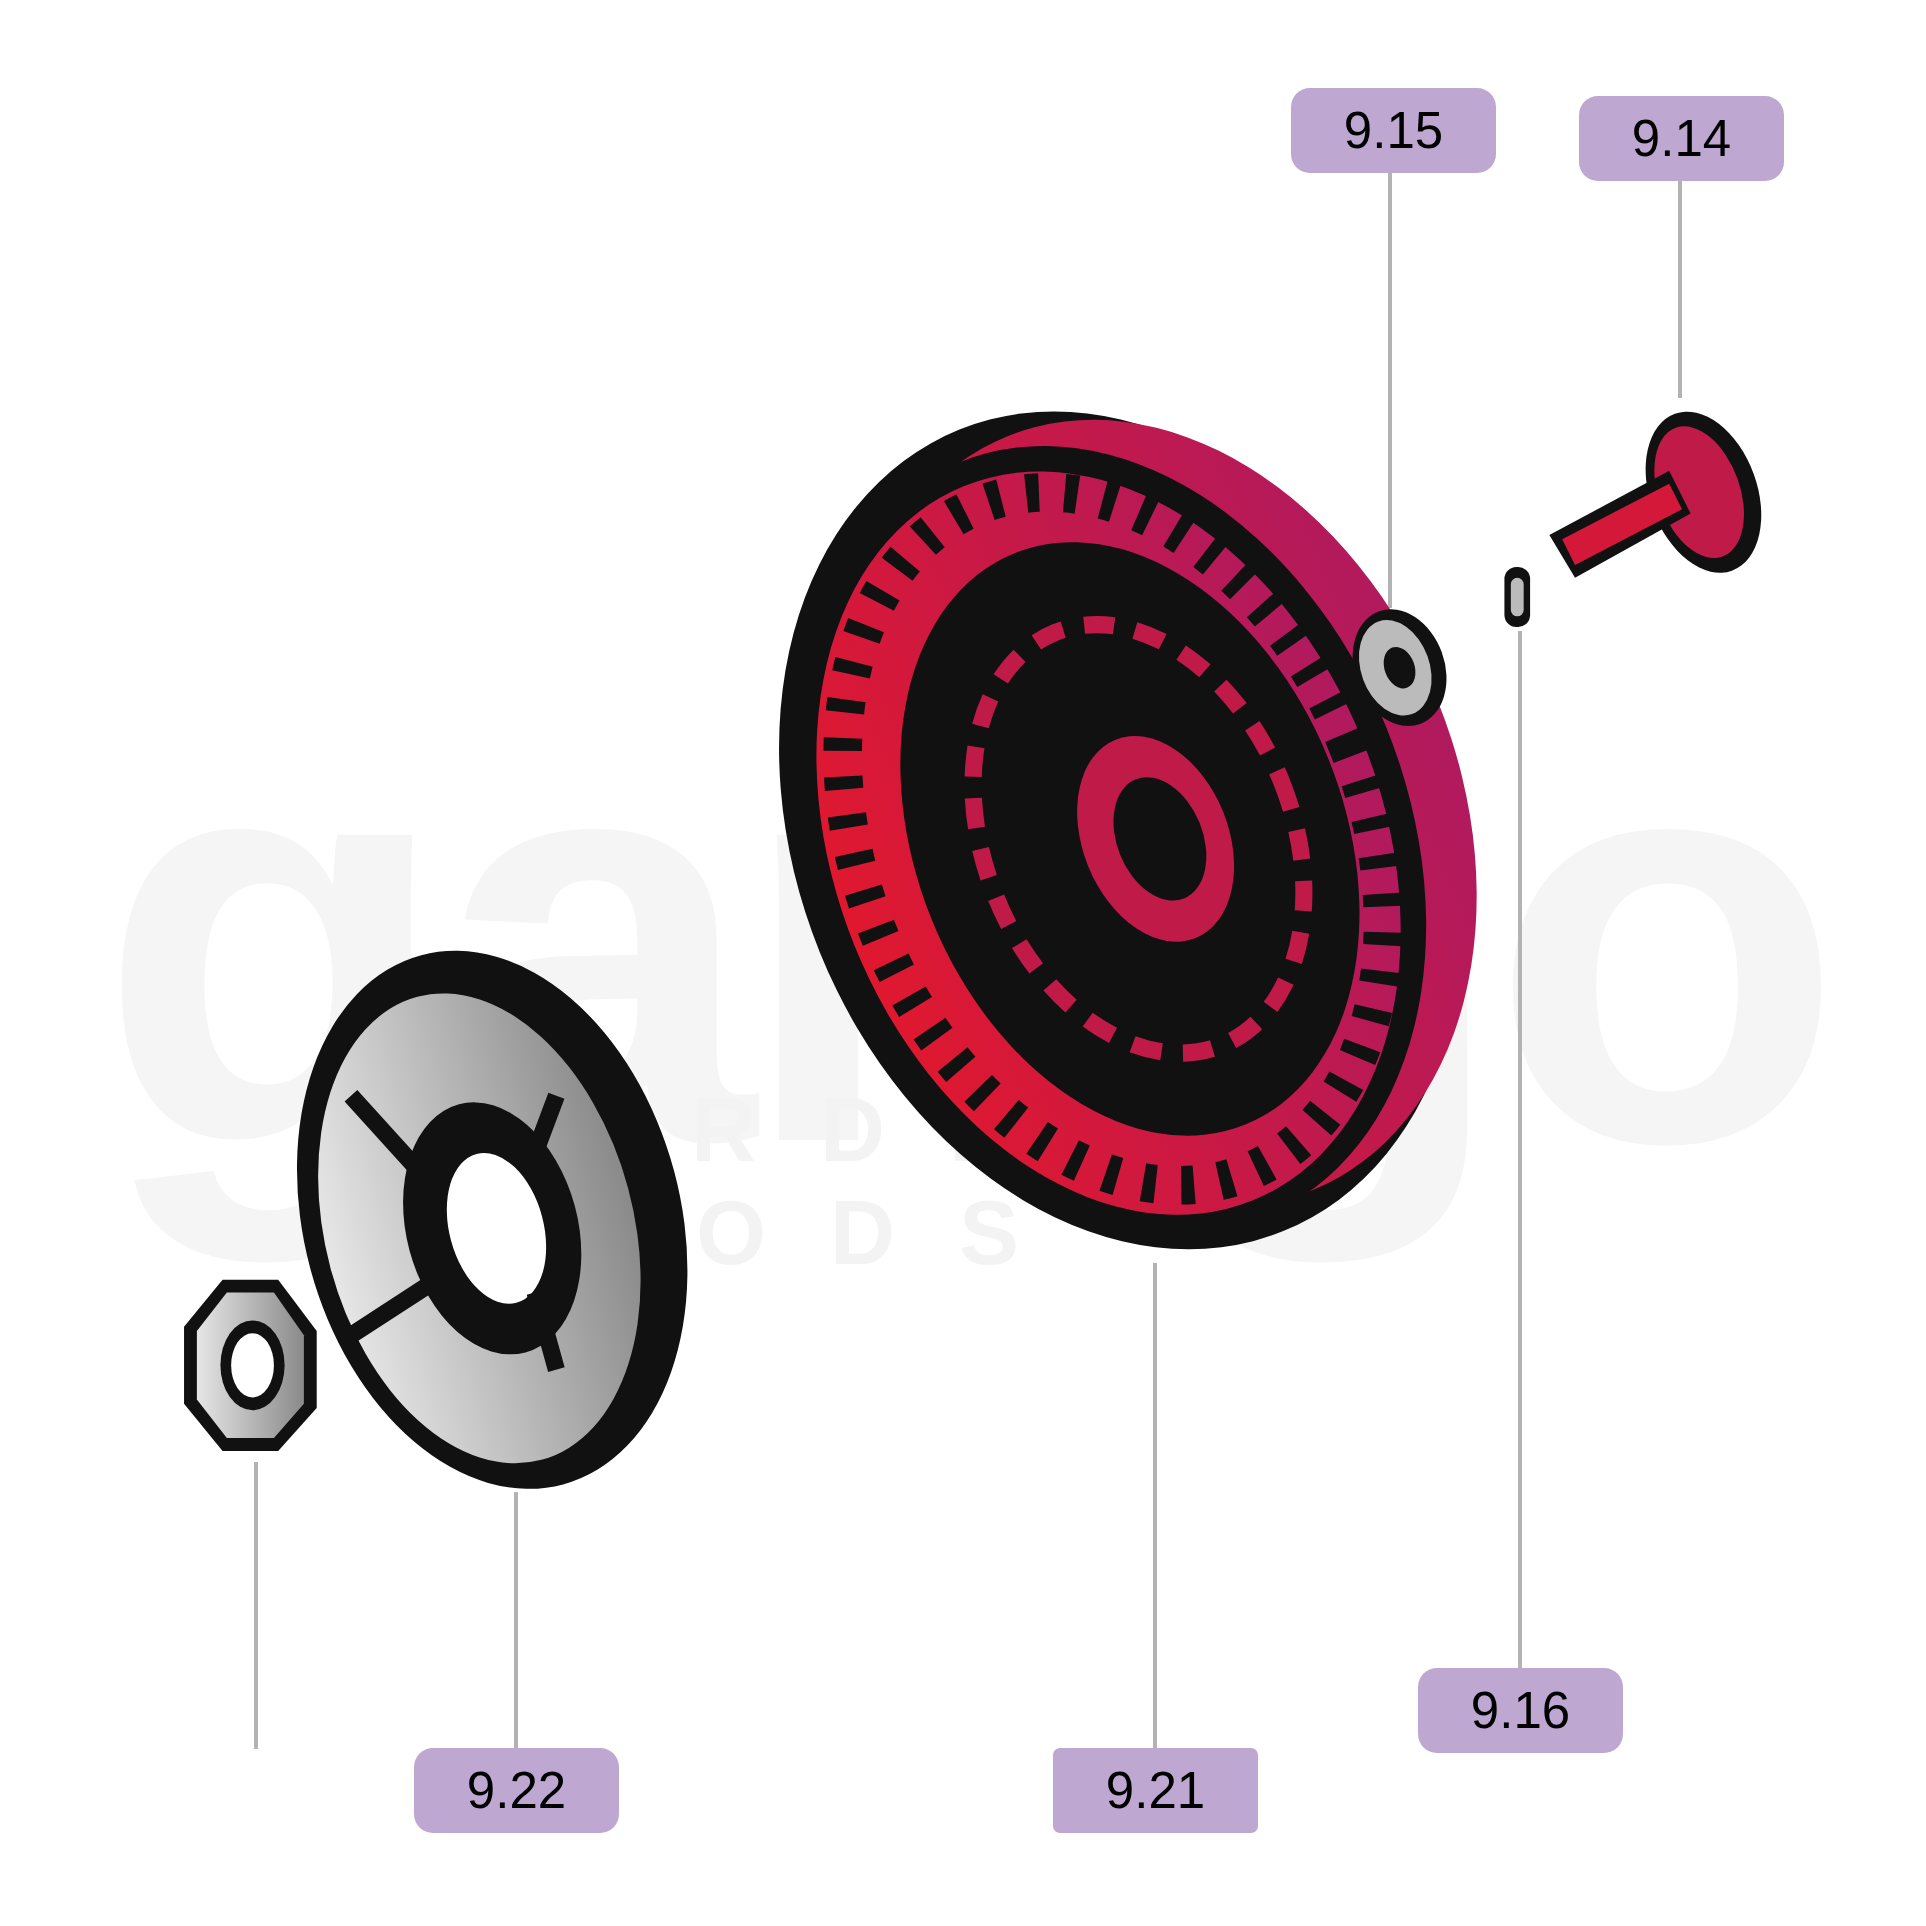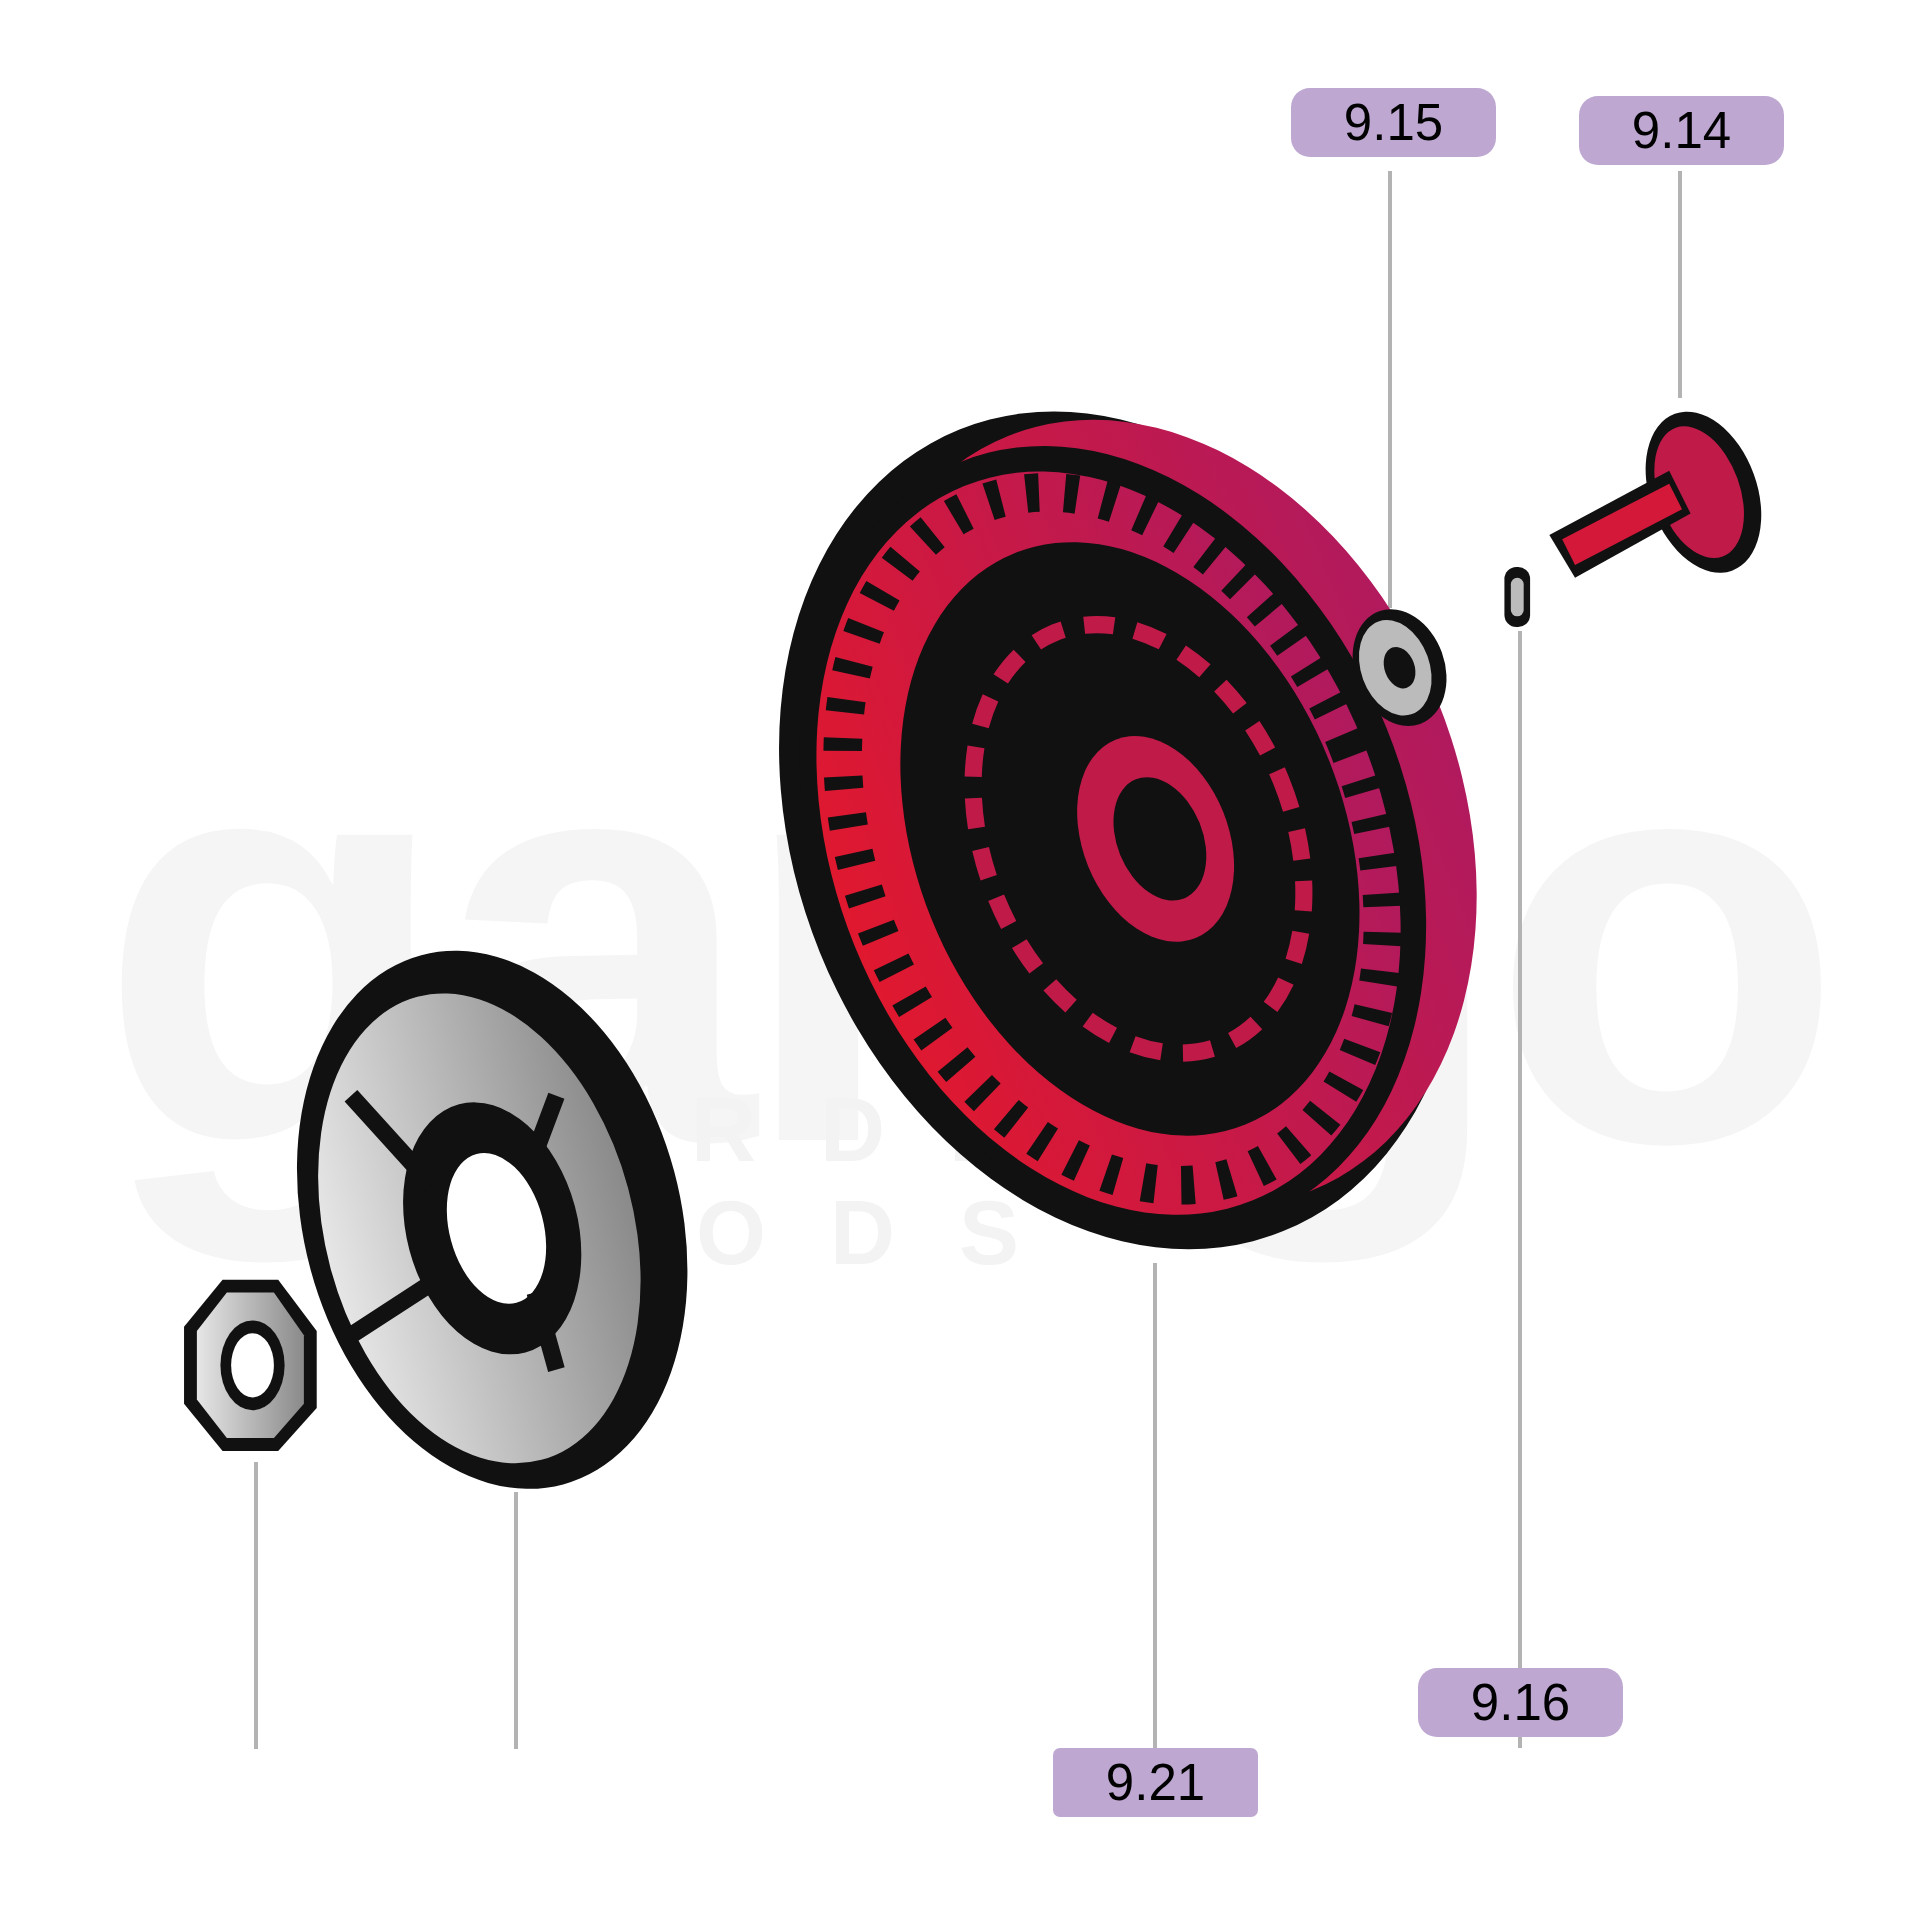--- a/index.html
+++ b/index.html
@@ -1,20 +1,20 @@
 <!DOCTYPE html>
 <html style="font-size:6.8px"><head>
 <meta charset="utf-8">
 <style>
   html,body{margin:0;padding:0;background:#ffffff;}
   body{width:1926px;height:1926px;position:relative;overflow:hidden;font-family:"Liberation Sans",sans-serif;}
   .canvas{position:absolute;left:0;top:0;width:1926px;height:1926px;}
   .watermark-logo{position:absolute;left:98px;top:651px;font-size:578px;font-weight:700;color:#f5f5f5;letter-spacing:-17px;line-height:1;font-family:"Liberation Sans",sans-serif;}
   .watermark-tag{position:absolute;left:428px;top:1079px;font-size:90px;font-weight:700;color:#f3f3f3;letter-spacing:64px;font-family:"Liberation Sans",sans-serif;}
-  .label{position:absolute;width:205px;height:69px;background:#bea7d1;border-radius:19px;display:flex;align-items:center;justify-content:center;color:#000;font-size:51px;font-family:"Liberation Sans",sans-serif;}
+  .label{position:absolute;width:205px;height:85px;background:#bea7d1;border-radius:19px;display:flex;align-items:center;justify-content:center;color:#000;font-size:51px;font-family:"Liberation Sans",sans-serif;}
   .leader{position:absolute;width:4.3px;background:#b3b3b3;}
   svg{position:absolute;left:0;top:0;}
 </style>
 </head>
 <body>
 
 <div class="canvas">
 
   <div class="watermark-logo">garrgo</div>
   <div class="watermark-tag">GARDEN GOODS</div>
@@ -79,17 +79,18 @@
     <g>
       <ellipse cx="3980" cy="1150" rx="125" ry="195" transform="rotate(-20 3980 1150)" fill="#111"></ellipse>
       <ellipse cx="3970" cy="1150" rx="95" ry="160" transform="rotate(-20 3970 1150)" fill="#c01a48"></ellipse>
       <polygon points="3620,1250 3900,1100 3950,1200 3680,1350" fill="#111"></polygon>
       <polygon points="3650,1260 3900,1130 3930,1190 3680,1320" fill="#d4183a"></polygon>
     </g>
   </svg>
 
   <div class="label" style="left:1291px;top:88px;">9.15</div>
   <div class="label" style="left:1579px;top:96px;">9.14</div>
+  <div class="label" style="left:414px;top:1748px;">9.22</div>
   <div class="label" style="left:1053px;top:1748px;border-radius:7px;">9.21</div>
   <div class="label" style="left:1418px;top:1668px;">9.16</div>
 
 </div>
 
 
 </body></html>

